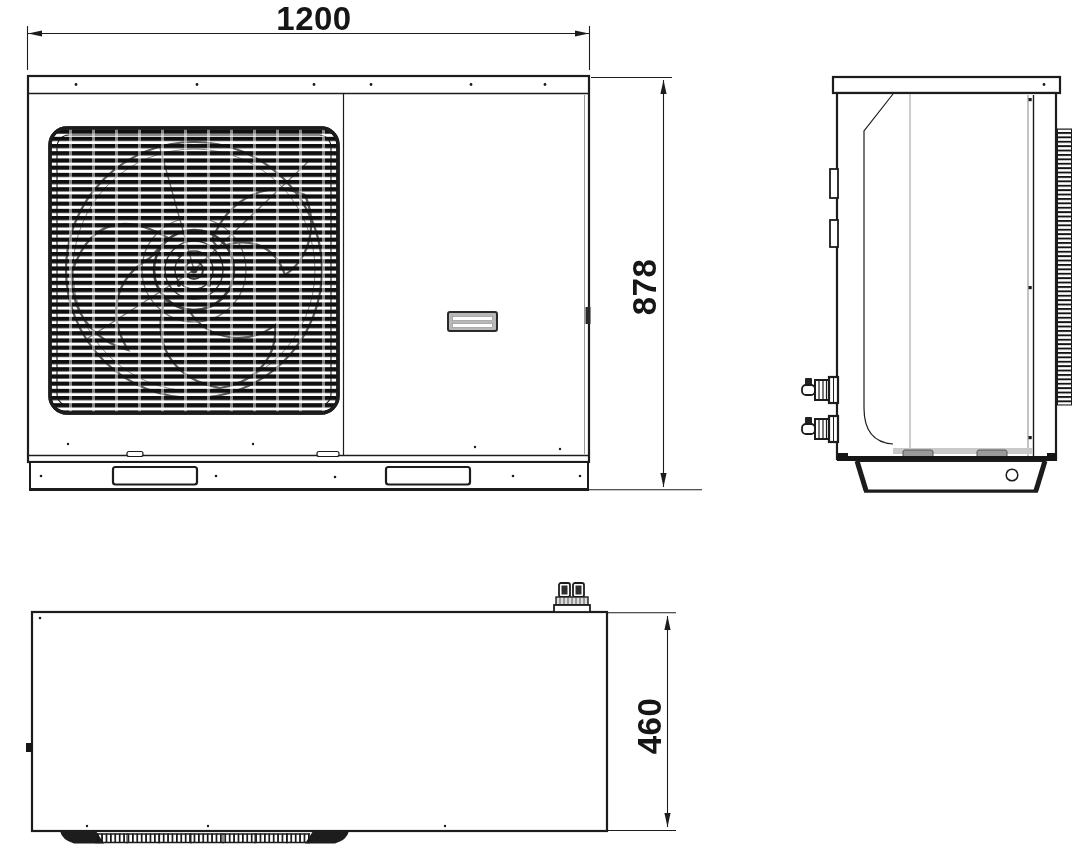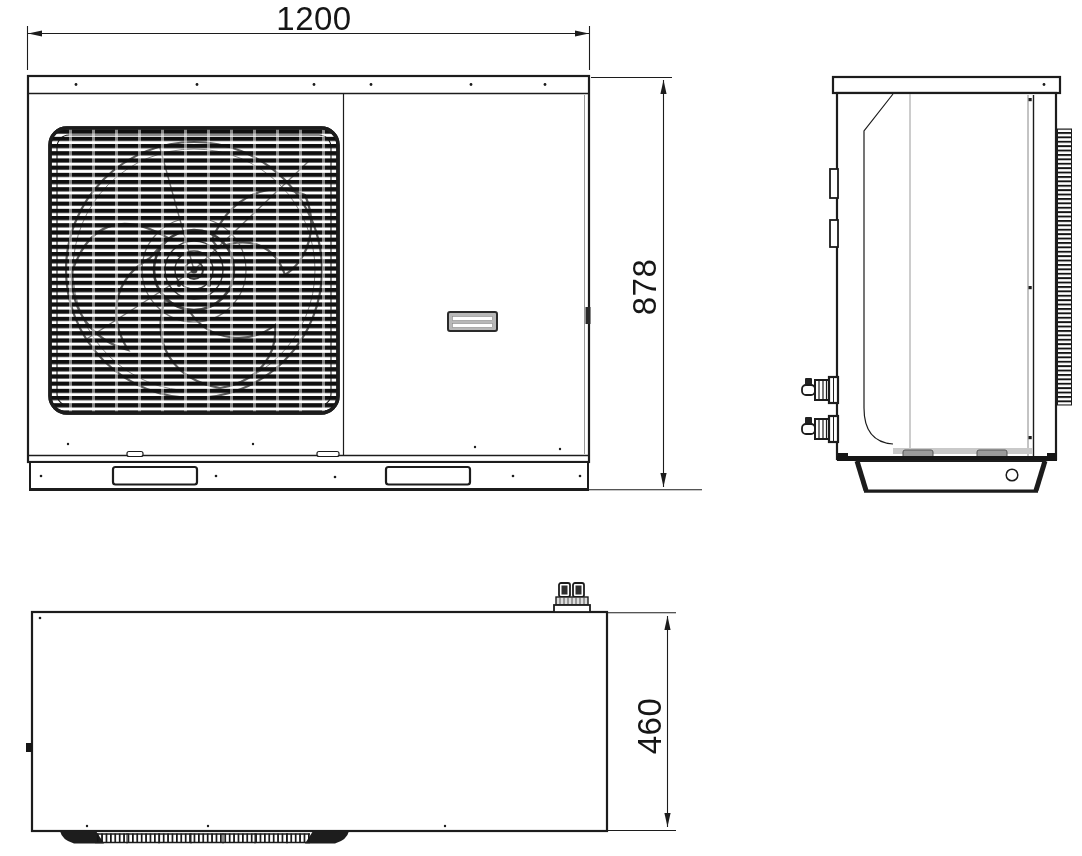--- a/index.html
+++ b/index.html
@@ -3,20 +3,21 @@
 <meta charset="utf-8">
 <style>
   html,body{margin:0;padding:0;background:#ffffff;}
   .canvas{
     position:relative;
     width:1082px;
     height:856px;
     background:#ffffff;
     font-family:"Liberation Sans", sans-serif;
     overflow:hidden;
+    font-weight:bold;
   }
   svg{display:block;}
   .dimtext{
     font-family:"Liberation Sans", sans-serif;
     font-size:33px;
     fill:#161616;
     letter-spacing:0.5px;
   }
 </style>
 </head>

